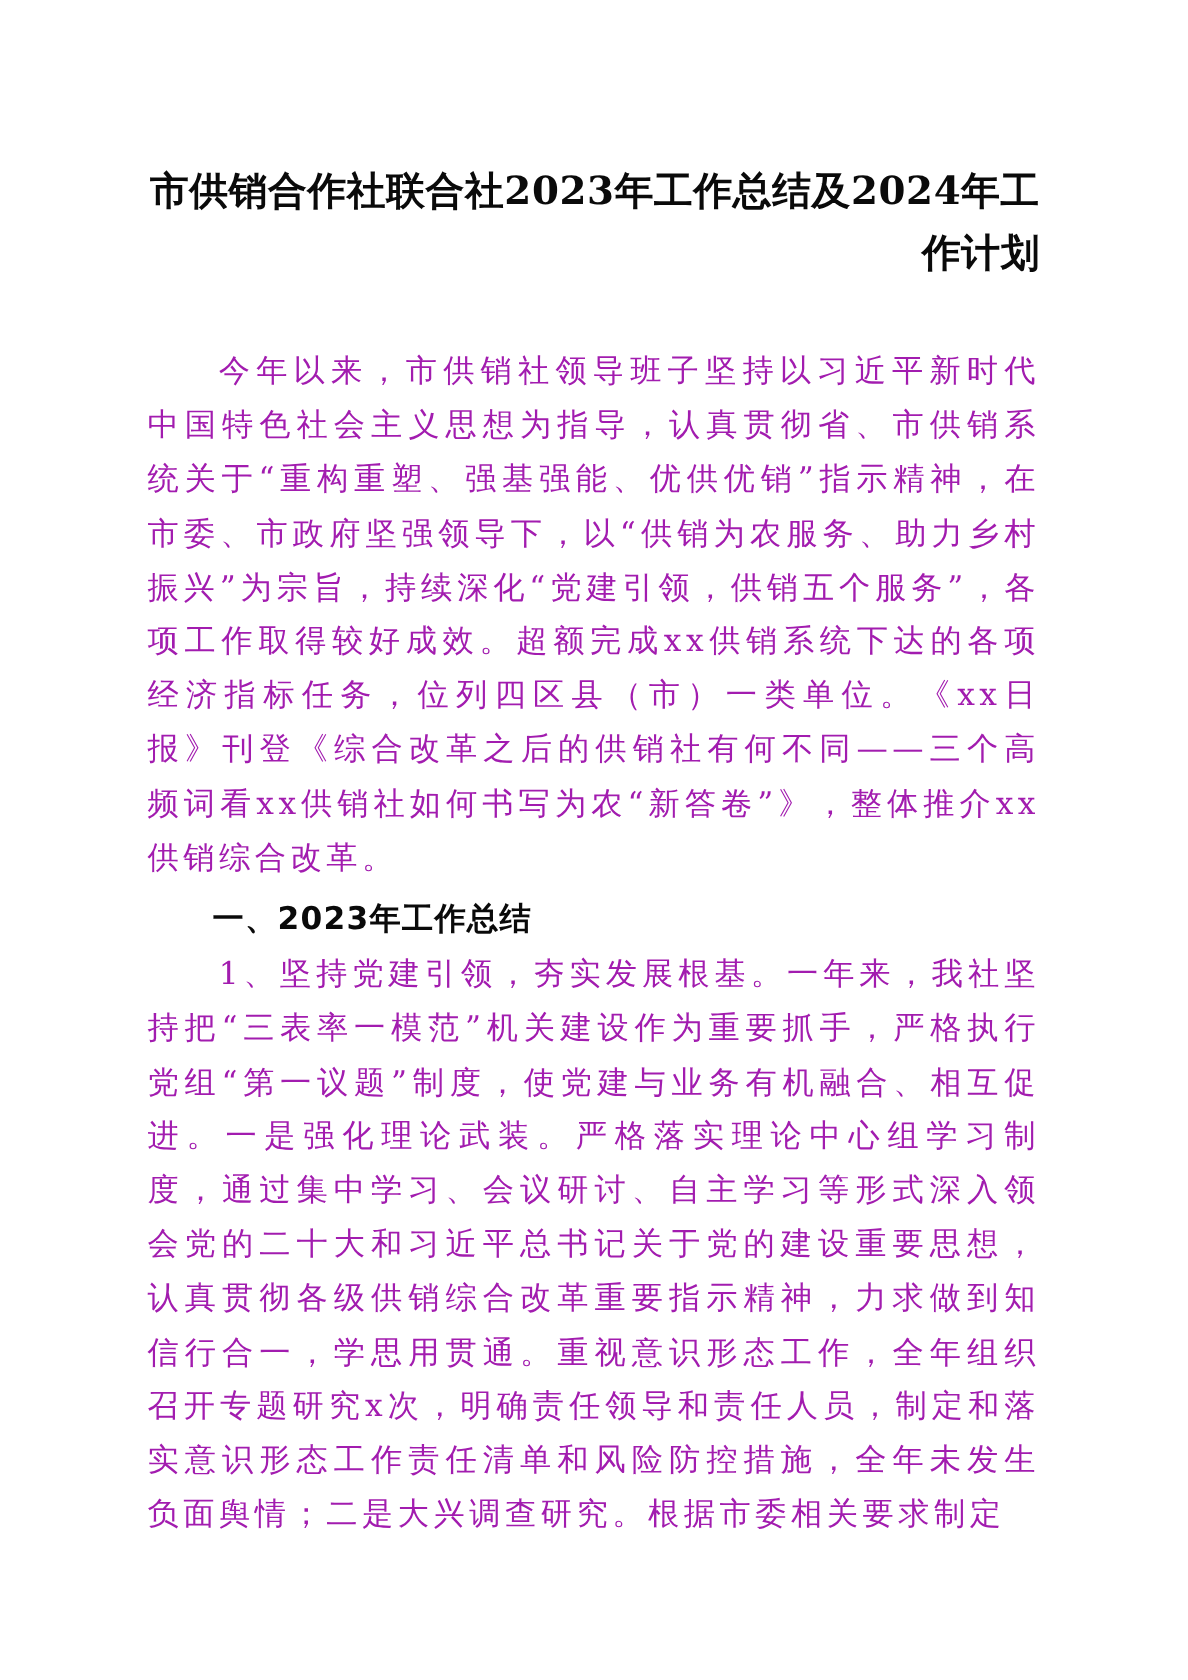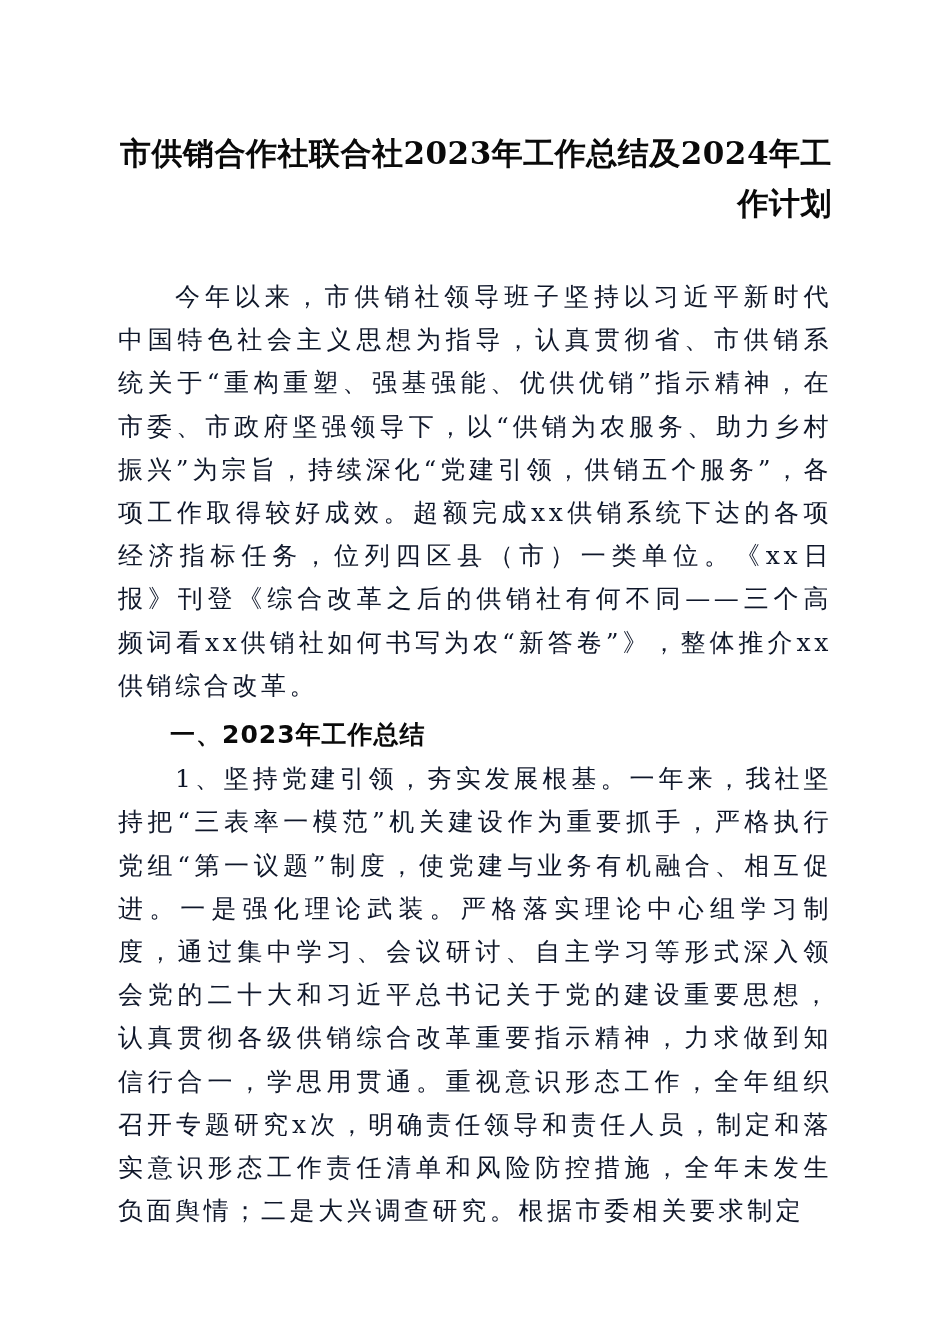--- a/index.html
+++ b/index.html
@@ -46,21 +46,21 @@
   }
 
   
   .para {
     margin: 0;
     padding: 0;
     font-family: "DejaVu Serif", "Liberation Serif", serif;
     font-size: 25px;
     line-height: 43.2px;
     letter-spacing: 3.6px;
-    color: #0f172a;
+    color: #a21caf;
     text-align: justify;
     text-justify: inter-character;
     word-break: break-all;
     font-weight: 400;
   }
 
   .para.first {
     margin-top: 47px;
   }
 

